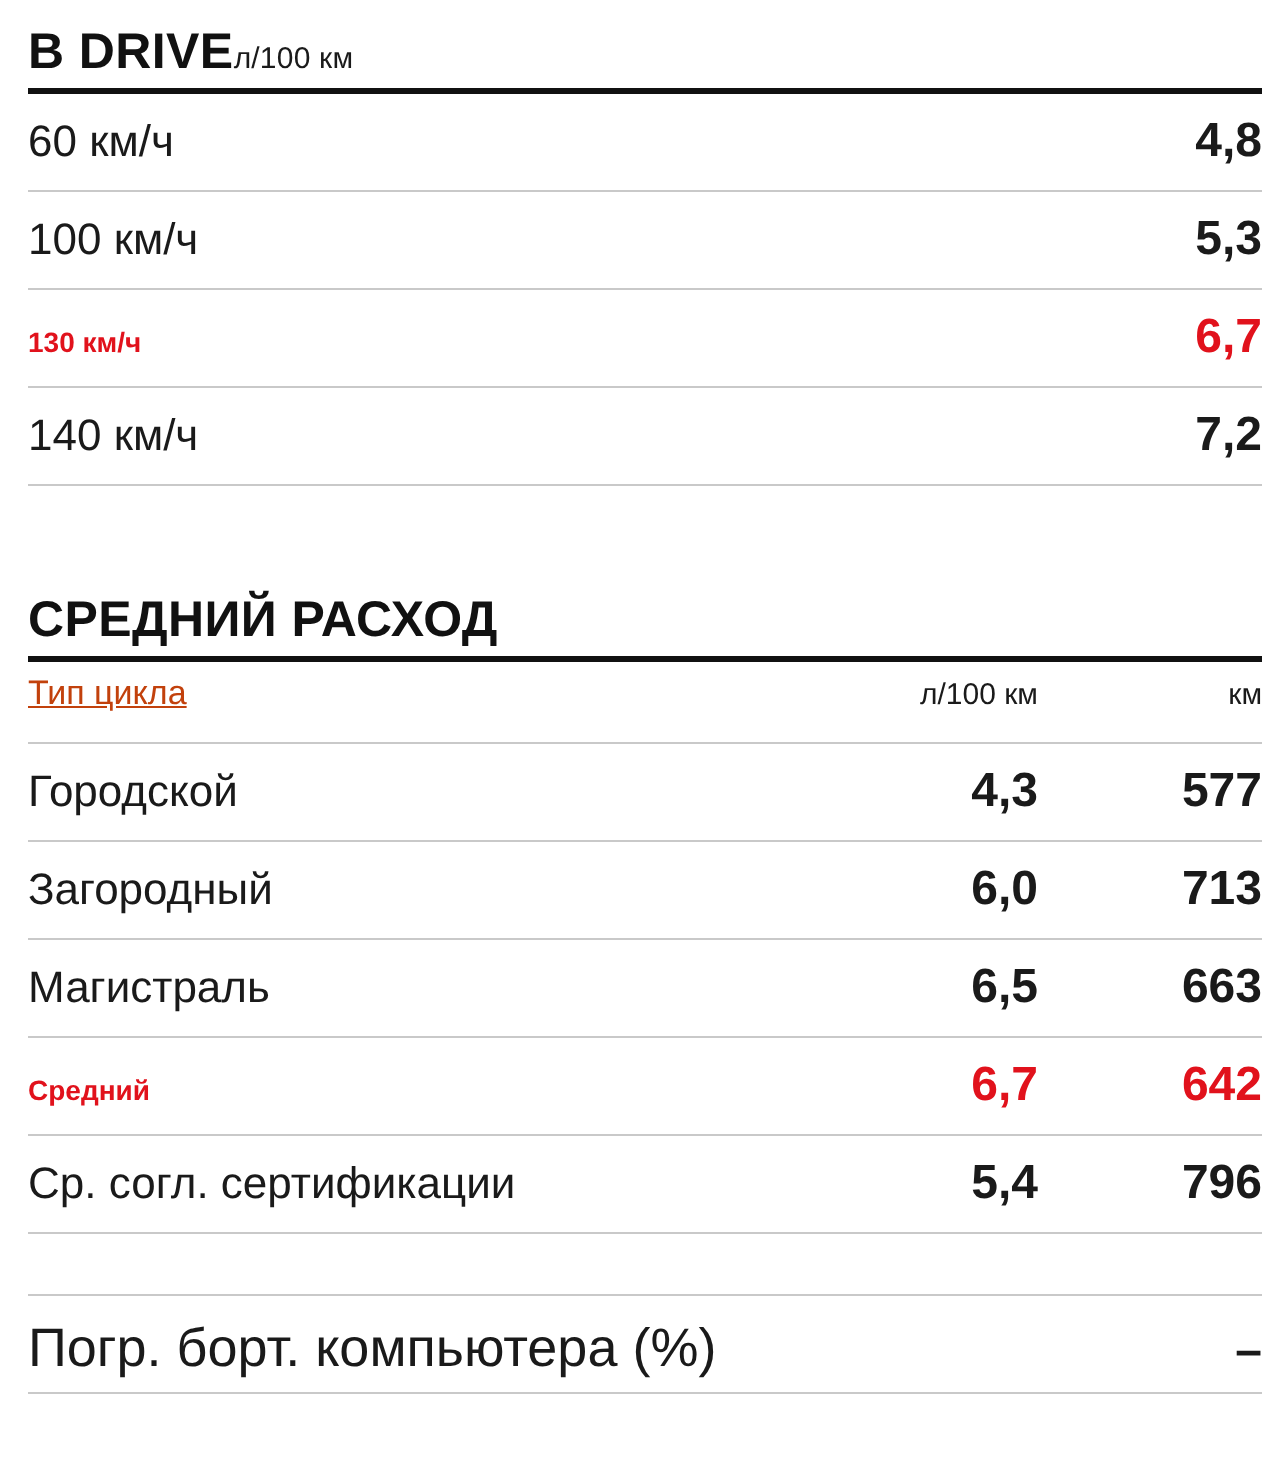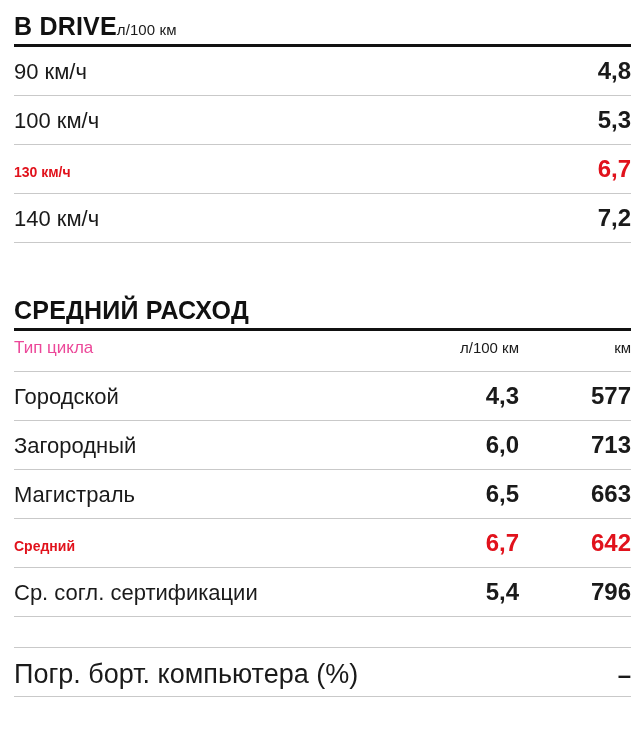--- a/index.html
+++ b/index.html
@@ -85,22 +85,23 @@
   
   .head-row {
     display: flex;
     align-items: baseline;
     height: 40px;
     box-sizing: border-box;
   }
   .head-row .label {
     flex: 1 1 auto;
     font-size: 17px;
-    color: #ec4899;
+    color: #c2410c;
     padding-top: 6px;
+    text-decoration: underline;
   }
   .head-row .val {
     flex: 0 0 auto;
     font-size: 15px;
     text-align: right;
     color: #1a1a1a;
     padding-top: 8px;
   }
   .head-row .val.v1 { width: 130px; }
   .head-row .val.v2 { width: 112px; }
@@ -139,21 +140,21 @@
 <div class="page">
 
   <div>
     <div class="title-row">
       <div class="section-title">B DRIVE</div>
       <div class="title-unit">л/100 км</div>
     </div>
     <div class="rule-thick"></div>
 
     <div class="row">
-      <div class="label">90 км/ч</div>
+      <div class="label">60 км/ч</div>
       <div class="val v2">4,8</div>
     </div>
     <div class="rule-thin"></div>
 
     <div class="row">
       <div class="label">100 км/ч</div>
       <div class="val v2">5,3</div>
     </div>
     <div class="rule-thin"></div>
 

